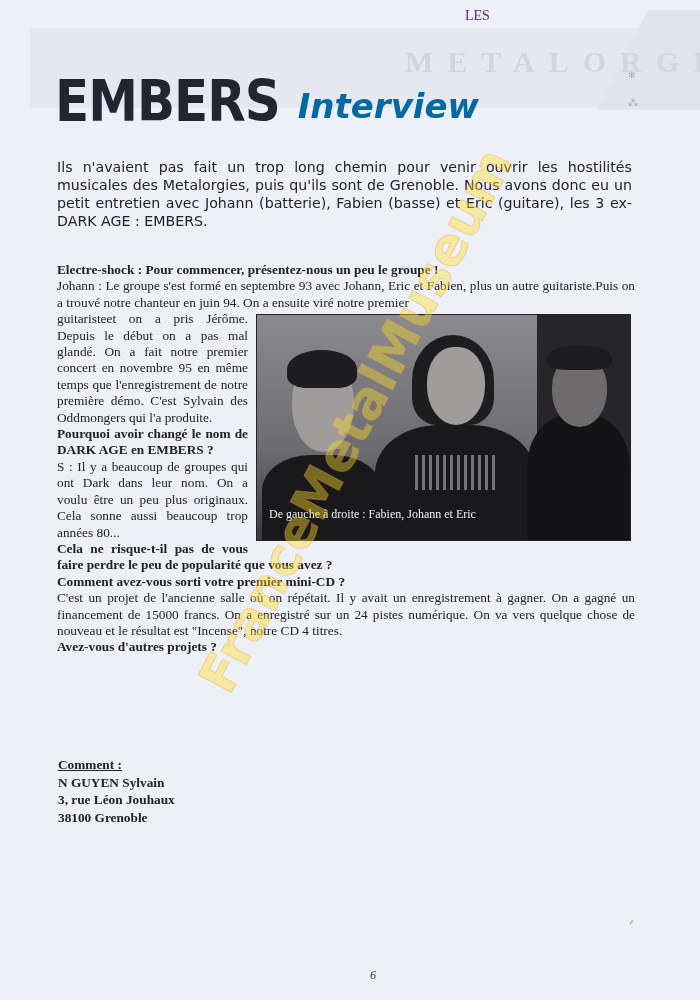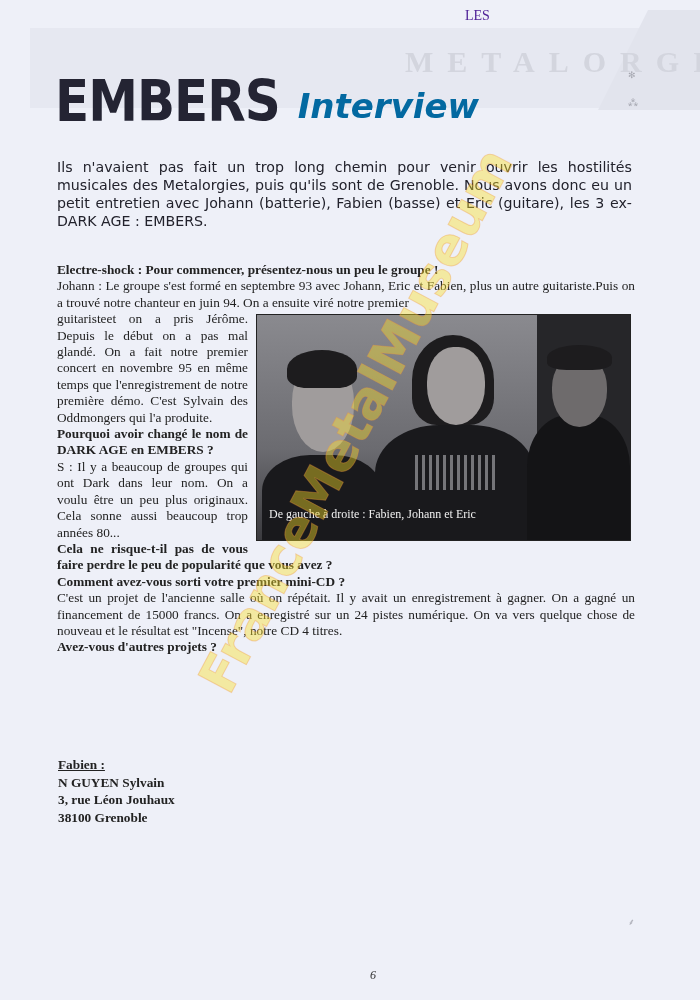--- a/index.html
+++ b/index.html
@@ -122,21 +122,21 @@
     <p id="a0rest">guitaristeet on a pris Jérôme. Depuis le début on a pas mal glandé. On a fait notre premier concert en novembre 95 en même temps que l'enregistrement de notre première démo. C'est Sylvain des Oddmongers qui l'a produite.</p>
     <p class="q">Pourquoi avoir changé le nom de DARK AGE en EMBERS ?</p>
     <p>S : Il y a beaucoup de groupes qui ont Dark dans leur nom. On a voulu être un peu plus originaux. Cela sonne aussi beaucoup trop années 80...</p>
     <p class="q">Cela ne risque-t-il pas de vous faire perdre le peu de popularité que vous avez ?</p>
     <p class="q">Comment avez-vous sorti votre premier mini-CD ?</p>
     <p>C'est un projet de l'ancienne salle où on répétait. Il y avait un enregistrement à gagner. On a gagné un financement de 15000 francs. On a enregistré sur un 24 pistes numérique. On va vers quelque chose de nouveau et le résultat est "Incense", notre CD 4 titres.</p>
     <p class="q">Avez-vous d'autres projets ?</p>
   </div>
 
   <div class="contact">
-    <div class="label">Fabien :</div>
+    <div class="label">Comment :</div>
     <div>N GUYEN Sylvain</div>
     <div>3, rue Léon Jouhaux</div>
     <div>38100 Grenoble</div>
   </div>
 
   <div class="pagenum">6</div>
 
   <div class="watermark">FranceMetalMuseum</div>
 </div>
 

